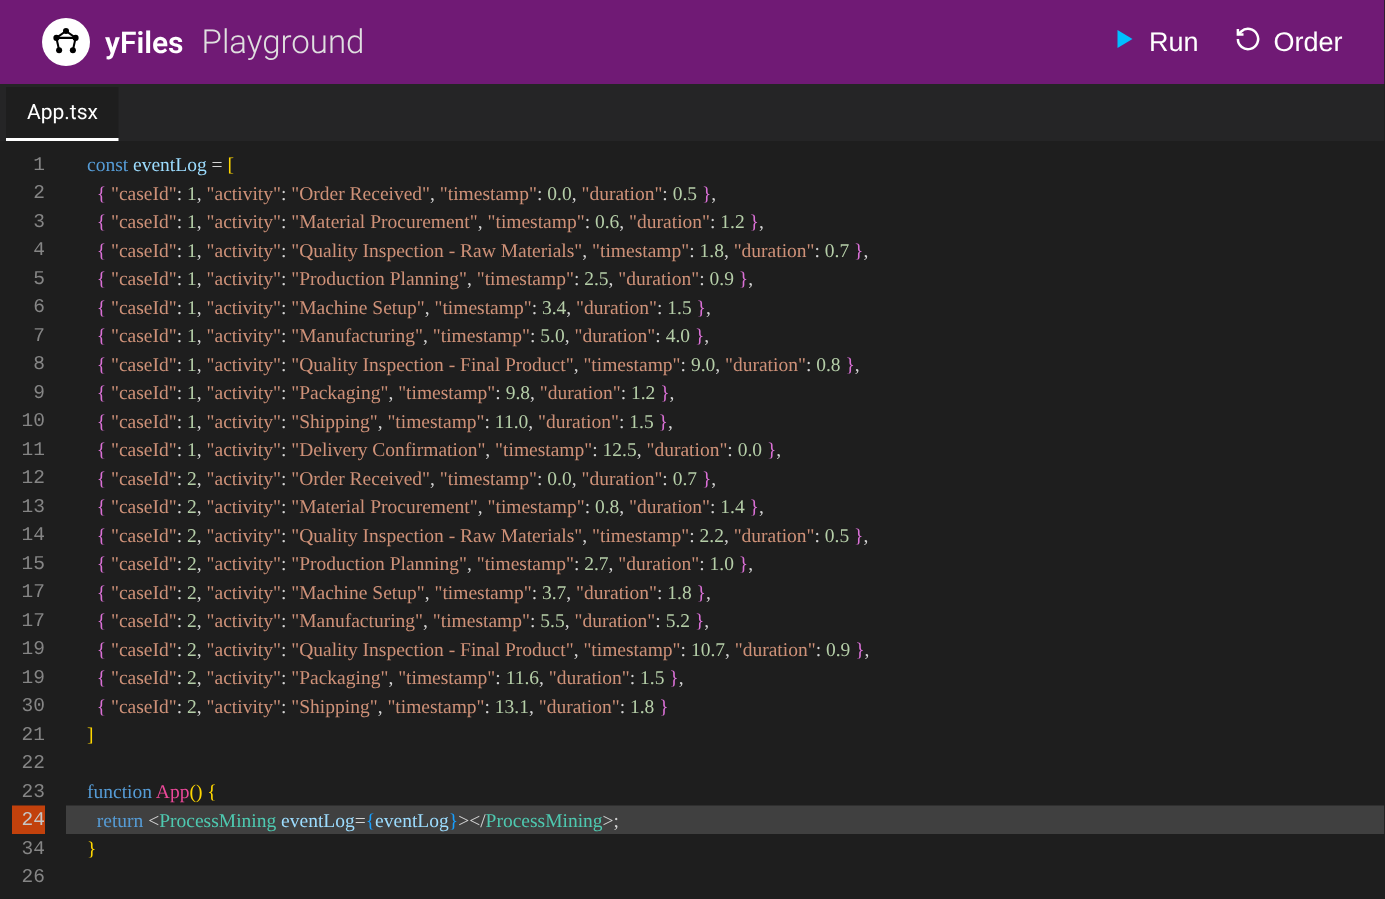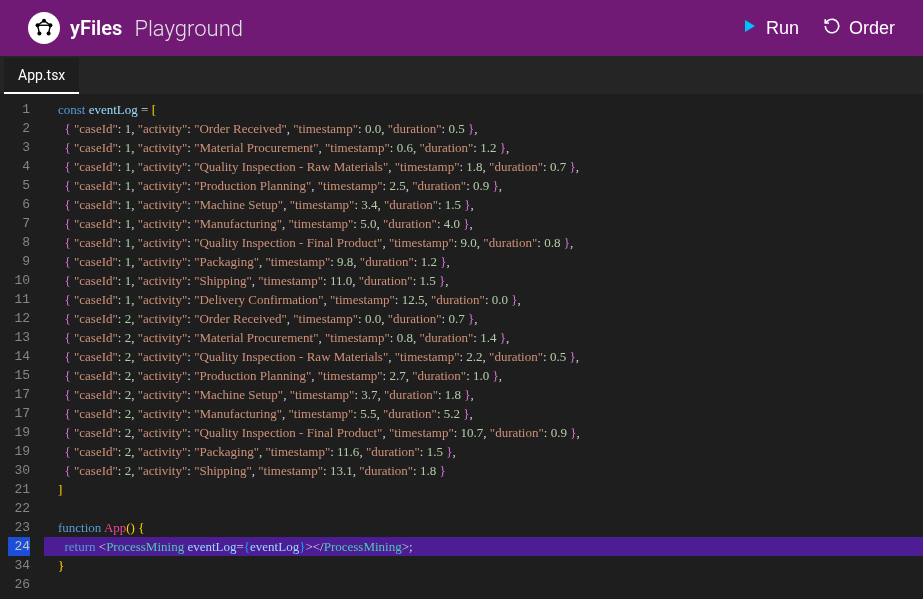--- a/index.html
+++ b/index.html
@@ -96,24 +96,24 @@
     .code {
       padding: 6px 0;
       flex: 1;
       white-space: pre;
       font-family: Liberation Serif, serif;
     }
     .line {
       padding-left: 14px;
     }
     .line.active {
-      background: #4c1d95;
+      background: #404040;
     }
     .gutter-line.active {
-      background: #1d4ed8;
+      background: #c2410c;
       color: #c6c6c6;
     }
     
     .tk-keyword { color: #569cd6; }
     .tk-const { color: #569cd6; }
     .tk-var { color: #9cdcfe; }
     .tk-punct { color: #d4d4d4; }
     .tk-bracket1 { color: #ffd700; }
     .tk-bracket2 { color: #da70d6; }
     .tk-bracket3 { color: #179fff; }

